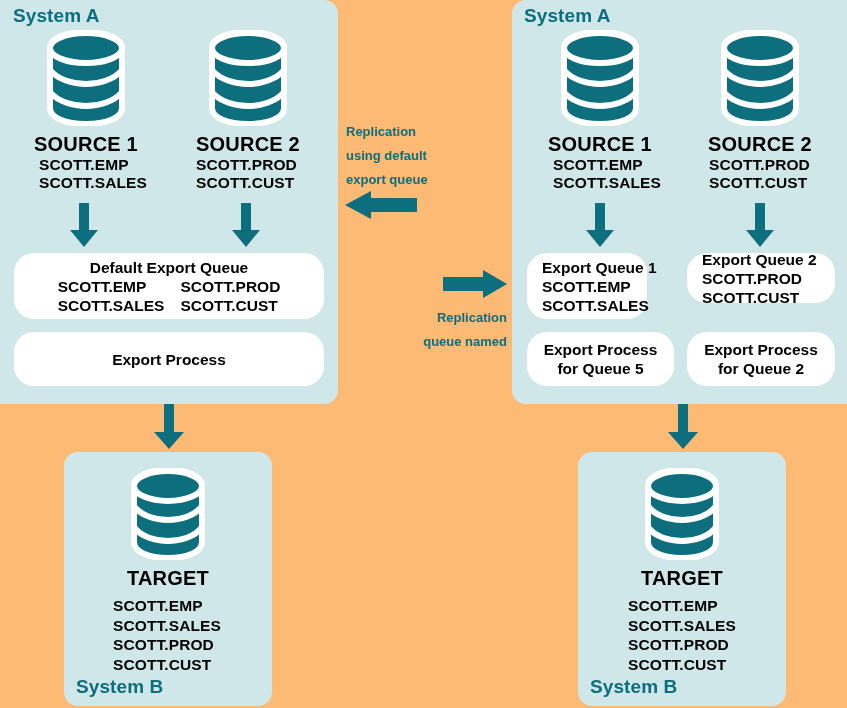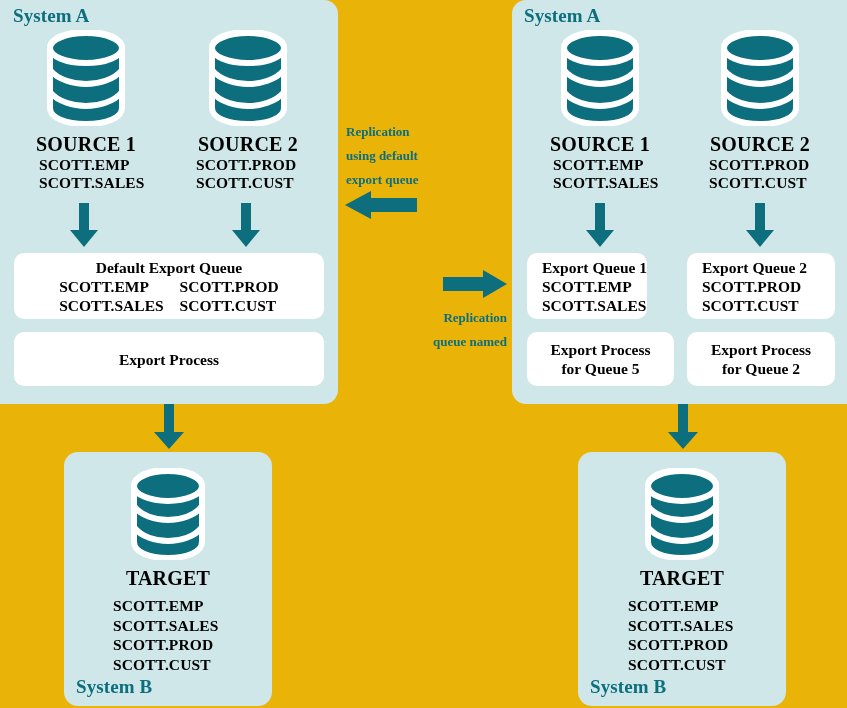--- a/index.html
+++ b/index.html
@@ -8,23 +8,22 @@
     background: #ffffff;
   }
   body {
     font-family: "Liberation Sans", sans-serif;
     -webkit-font-smoothing: antialiased;
   }
   #canvas {
     position: relative;
     width: 847px;
     height: 708px;
-    background: #eab308;
+    background: #fdba74;
     overflow: hidden;
-    font-family: Liberation Serif, serif;
   }
   .panel {
     position: absolute;
     background: #cfe7e8;
     border-radius: 14px;
   }
   .panel-label {
     position: absolute;
     color: #0d6e7e;
     font-size: 19px;
@@ -52,21 +51,21 @@
     line-height: 18px;
     white-space: nowrap;
     letter-spacing: 0.1px;
   }
   .arrow {
     position: absolute;
   }
   .wbox {
     position: absolute;
     background: #ffffff;
-    border-radius: 10px;
+    border-radius: 20px;
     box-sizing: border-box;
     display: flex;
     flex-direction: column;
     align-items: center;
     justify-content: center;
   }
   .wbox-title {
     color: #000000;
     font-size: 15.5px;
     font-weight: bold;
@@ -262,21 +261,21 @@
       <polygon points="10,0 20,0 20,27 29,27 15,44 1,27 10,27" fill="#0d6e7e"></polygon>
     </svg>
   </div>
 
   <div class="wbox" style="left:527px; top:253px; width:120px; height:66px; align-items:flex-start; padding-left:15px;">
     <div class="wbox-title">Export Queue 1</div>
     <div class="wbox-line">SCOTT.EMP</div>
     <div class="wbox-line">SCOTT.SALES</div>
   </div>
 
-  <div class="wbox" style="left:687px; top:253px; width:148px; height:66px; align-items:flex-start; padding-left:15px;">
+  <div class="wbox" style="left:687px; top:253px; width:148px; height:50px; align-items:flex-start; padding-left:15px;">
     <div class="wbox-title">Export Queue 2</div>
     <div class="wbox-line">SCOTT.PROD</div>
     <div class="wbox-line">SCOTT.CUST</div>
   </div>
 
   <div class="wbox" style="left:527px; top:332px; width:147px; height:54px;">
     <div class="wbox-title">Export Process</div>
     <div class="wbox-title">for Queue 5</div>
   </div>
   <div class="wbox" style="left:687px; top:332px; width:148px; height:54px;">

